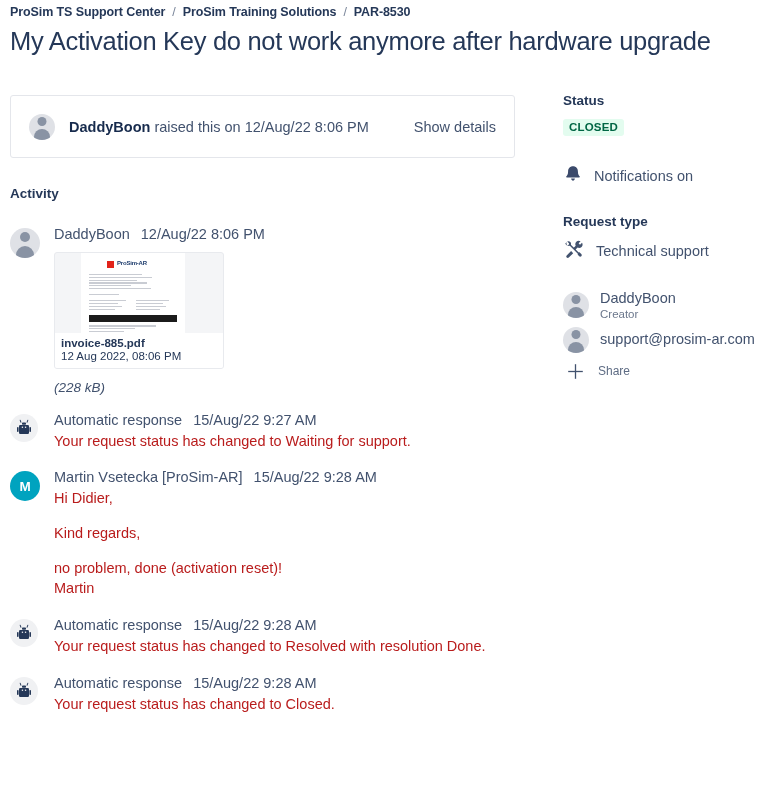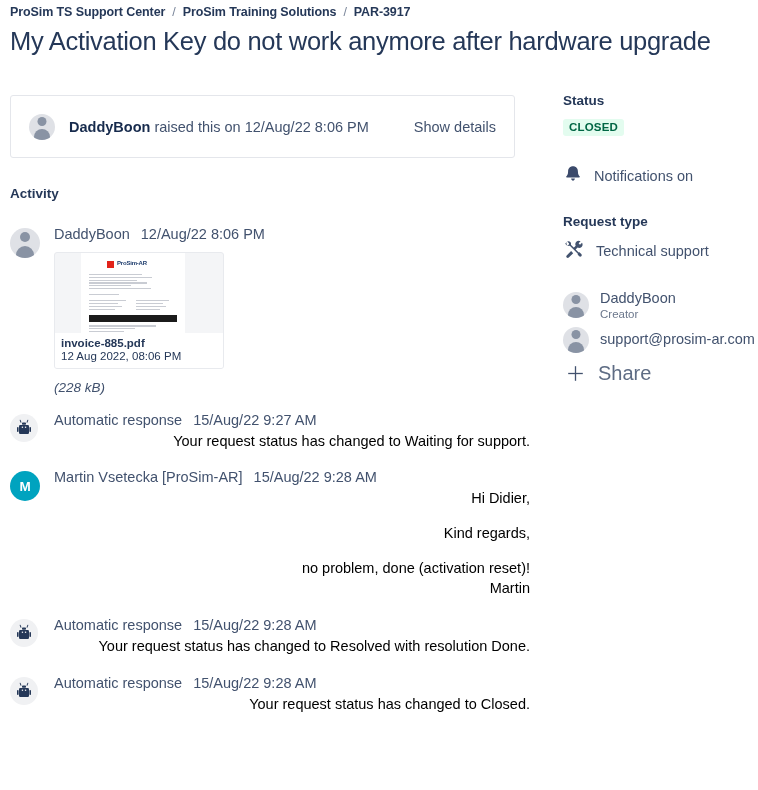--- a/index.html
+++ b/index.html
@@ -74,21 +74,21 @@
     position: absolute; left: 10px; top: 186px;
     font-size: 13.5px; font-weight: bold; color: #253858;
   }
   .feed { position: absolute; left: 10px; top: 226px; width: 520px; }
   .entry { position: relative; display: flex; margin-bottom: 0; }
   .entry-avatar { width: 32px; flex: none; padding-top: 2px; }
   .entry-body { margin-left: 12px; flex: 1; }
   .entry-head { display: flex; align-items: baseline; white-space: nowrap; }
   .entry-author { font-size: 14.5px; color: #42526e; }
   .entry-time { font-size: 14.5px; color: #42526e; margin-left: 11px; }
-  .entry-line { font-size: 14.5px; color: #000000; margin-top: 5px; text-align: right; }
+  .entry-line { font-size: 14.5px; color: #b91c1c; margin-top: 5px; }
 
   .avatar-bot {
     width: 28px; height: 28px; border-radius: 50%;
     background: #f0f1f3; position: relative; flex: none;
   }
   .avatar-bot svg { position: absolute; left: 6px; top: 5px; }
   .avatar-initial {
     width: 30px; height: 30px; border-radius: 50%;
     background: #00a3bf; color: #fff;
     font-size: 13.5px; font-weight: bold;
@@ -143,34 +143,34 @@
     padding: 2px 6px 3px; border-radius: 3px;
   }
   .side-row {
     display: flex; align-items: center; gap: 11px; cursor: pointer;
   }
   .side-row-text { font-size: 14.5px; color: #42526e; }
   .side-block { margin-top: 26px; }
   .shared-row { display: flex; align-items: center; gap: 11px; margin-top: 9px; }
   .shared-name { font-size: 14.5px; color: #42526e; line-height: 1.15; }
   .shared-sub { font-size: 11.5px; color: #6b778c; margin-top: 1px; }
-  .share-link { font-size: 20px; color: #5e6c84; }
+  .share-link { font-size: 12px; color: #5e6c84; }
   .plus-icon { width: 24px; display: flex; justify-content: center; flex: none; }
 </style>
 </head>
 <body>
 
 <div class="page">
 
   <div class="breadcrumb">
     <span class="crumb">ProSim TS Support Center</span>
     <span class="crumb-sep">/</span>
     <span class="crumb">ProSim Training Solutions</span>
     <span class="crumb-sep">/</span>
-    <span class="crumb">PAR-3917</span>
+    <span class="crumb">PAR-8530</span>
   </div>
 
   <div class="page-title">My Activation Key do not work anymore after hardware upgrade</div>
 
   <div class="reporter-card">
     <div class="reporter-left">
       <div class="avatar-person"></div>
       <div class="reporter-text">
         <b>DaddyBoon</b><span> raised this on 12/Aug/22 8:06 PM</span>
       </div>

